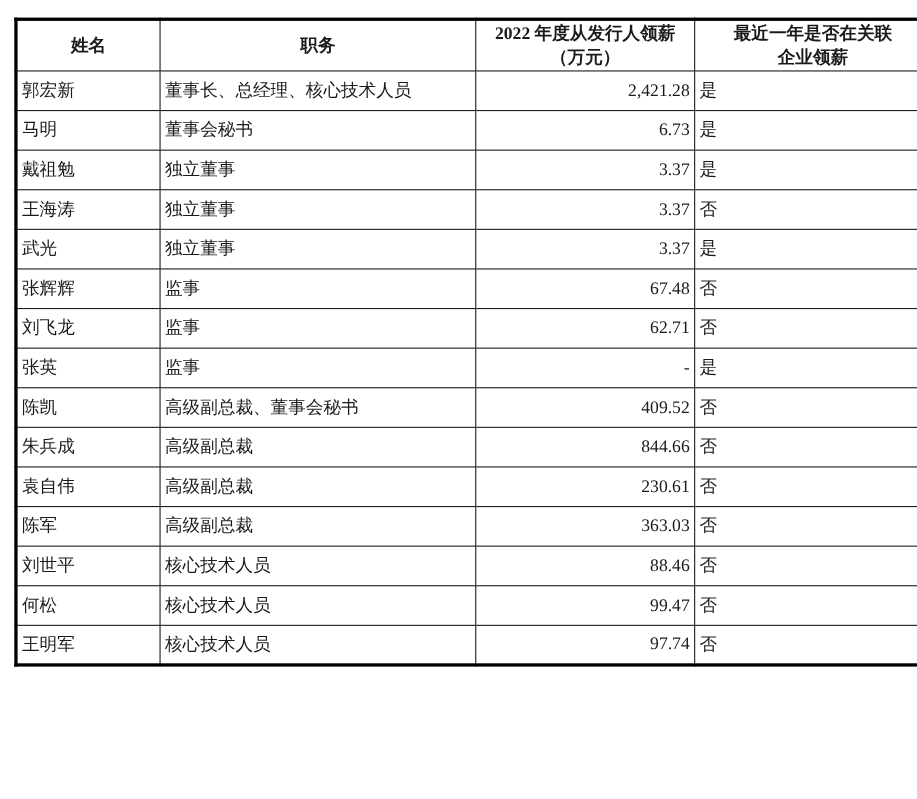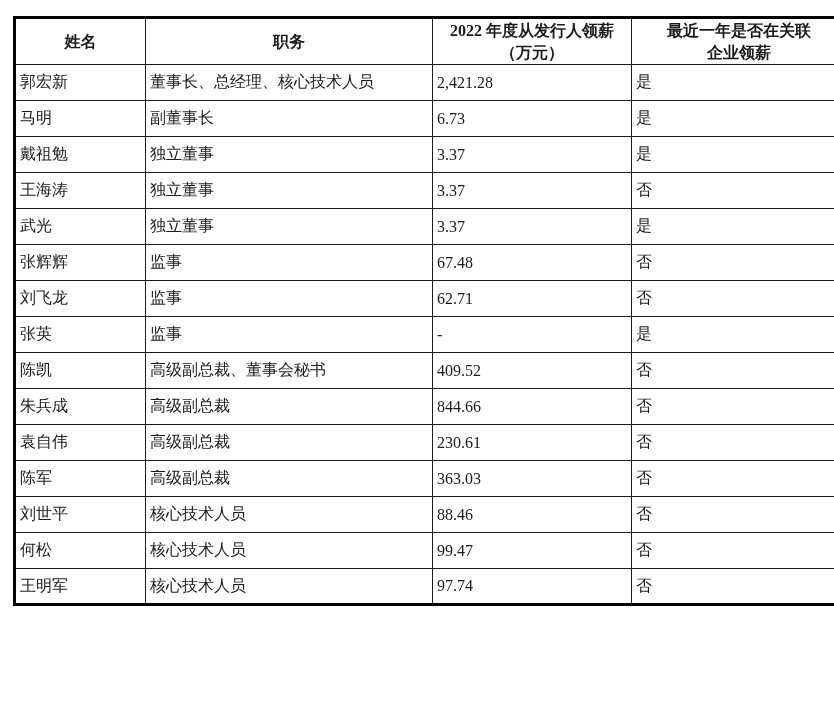--- a/index.html
+++ b/index.html
@@ -50,20 +50,21 @@
     padding: 1px 4px;
   }
   .col-name   { width: 131px; }
   .col-position { width: 287px; }
   .col-salary { width: 199px; margin-top: 20px; }
   .col-related { width: 216px; }
   td.col-name, td.col-position, td.col-related {
     text-align: left;
   }
   td.col-salary {
+    text-align: right;
     padding-right: 8px;
   }
 </style>
 </head>
 <body>
 
 <div class="page">
   <table class="comp-table">
     <colgroup>
       <col class="col-name">
@@ -83,21 +84,21 @@
     </thead>
     <tbody>
         <tr>
           <td class="col-name">郭宏新</td>
           <td class="col-position">董事长、总经理、核心技术人员</td>
           <td class="col-salary">2,421.28</td>
           <td class="col-related">是</td>
         </tr>
         <tr>
           <td class="col-name">马明</td>
-          <td class="col-position">副董事长</td>
+          <td class="col-position">董事会秘书</td>
           <td class="col-salary">6.73</td>
           <td class="col-related">是</td>
         </tr>
         <tr>
           <td class="col-name">戴祖勉</td>
           <td class="col-position">独立董事</td>
           <td class="col-salary">3.37</td>
           <td class="col-related">是</td>
         </tr>
         <tr>

